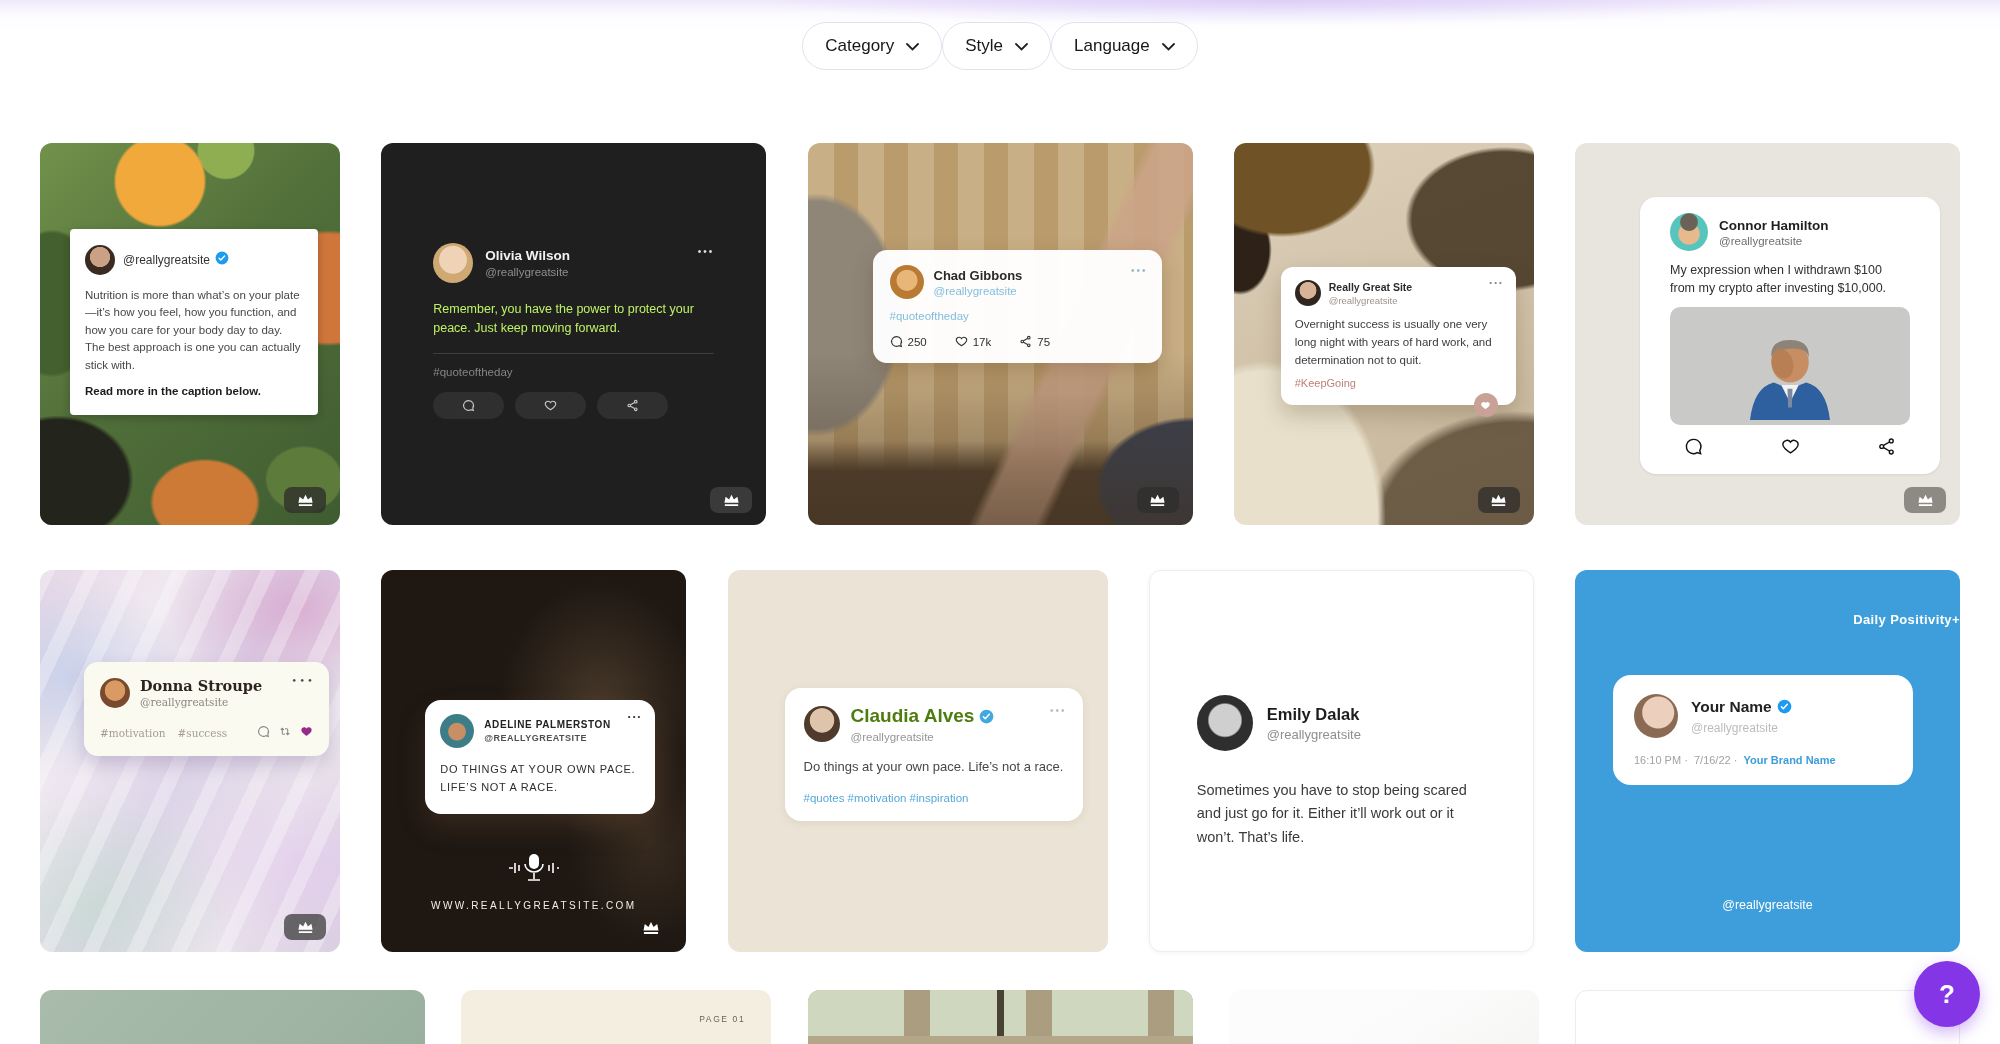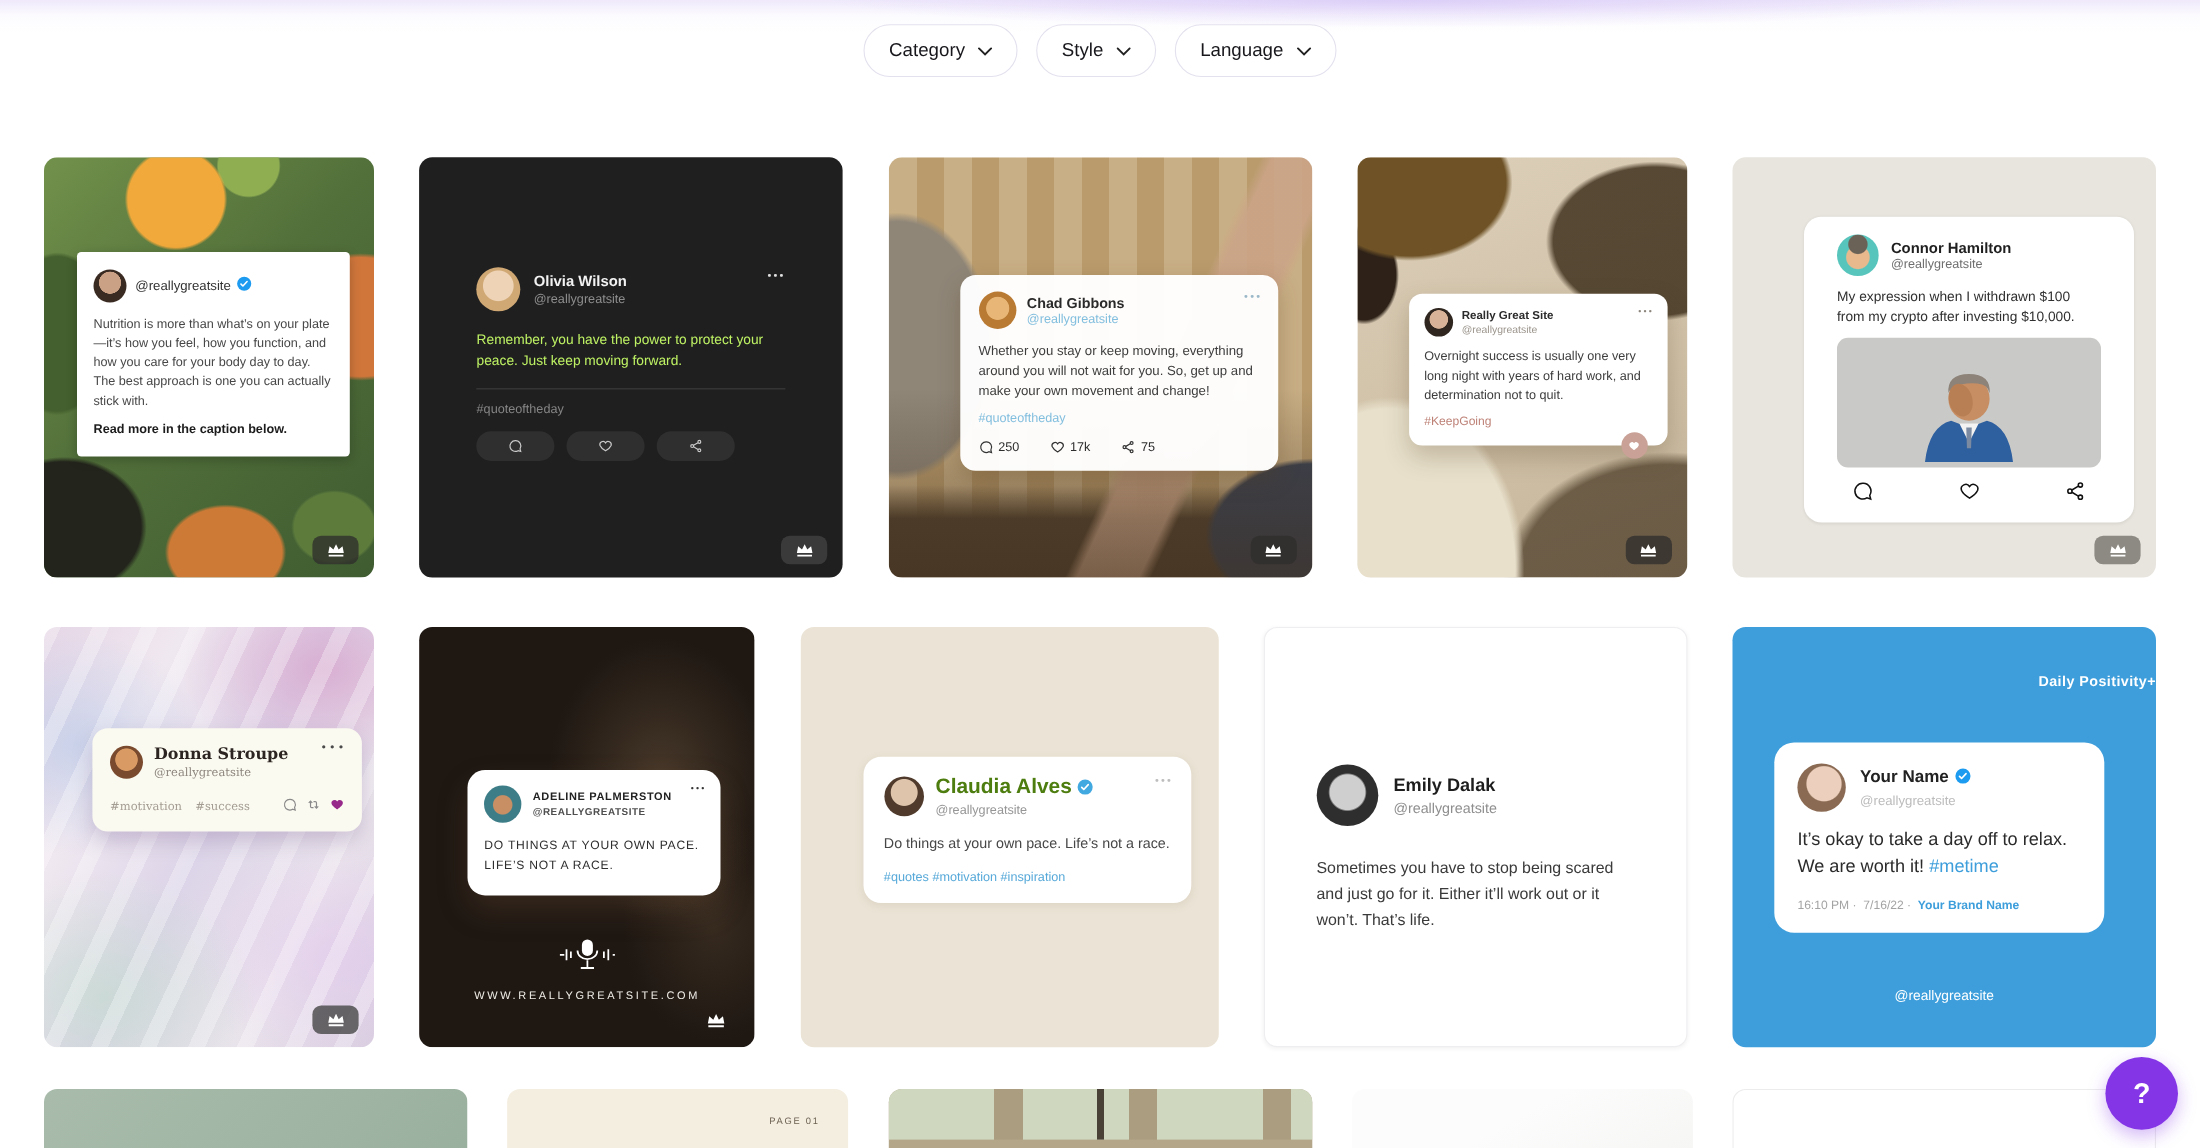--- a/index.html
+++ b/index.html
@@ -3,21 +3,21 @@
 <meta charset="utf-8">
 <style>
   html,body{margin:0;padding:0;}
   body{width:2000px;height:1044px;position:relative;overflow:hidden;background:#fff;
        font-family:"Liberation Sans",sans-serif;-webkit-font-smoothing:antialiased;}
   .top-fade{position:absolute;top:0;left:0;width:100%;height:30px;pointer-events:none;
     background:
       radial-gradient(700px 34px at 64% 0%, rgba(205,185,245,.55), rgba(205,185,245,0) 75%),
       linear-gradient(180deg, rgba(225,214,248,.55) 0%, rgba(242,238,252,.28) 45%, rgba(255,255,255,0) 100%);}
   
-  .filters{position:absolute;top:22px;left:0;right:0;display:flex;justify-content:center;gap:17px;}
+  .filters{position:absolute;top:22px;left:0;right:0;display:flex;justify-content:center;gap:0;}
   .pill{display:flex;align-items:center;gap:12px;background:#fff;border:1.5px solid #e4e1ee;
         border-radius:26px;padding:0 22px;height:46px;font-size:17px;color:#17171c;cursor:pointer;}
   
   .grid{position:absolute;top:143px;left:40px;width:1920px;}
   .row{display:flex;justify-content:space-between;}
   .row-2{margin-top:45px;}
   .row-3{margin-top:38px;}
   .card{position:relative;height:382px;border-radius:12px;overflow:visible;flex:none;cursor:pointer;}
   .clip{position:absolute;inset:0;border-radius:12px;overflow:hidden;}
   .w300{width:300px}.w305{width:305px}.w310{width:310px}.w380{width:380px}.w385{width:385px}
@@ -289,21 +289,20 @@
       <div class="clip bg-cafe">
         <div class="tweet3">
           <span class="dots">•••</span>
           <div class="hrow">
             <div class="avatar av3"></div>
             <div>
               <div class="nm">Chad Gibbons</div>
               <div class="hd">@reallygreatsite</div>
             </div>
           </div>
-          <div class="qt">Whether you stay or keep moving, everything around you will not wait for you. So, get up and make your own movement and change!</div>
           <div class="tag">#quoteoftheday</div>
           <div class="stats">
             <span>
                 <svg width="13" height="13" viewBox="0 0 24 24" fill="none" stroke="#333" stroke-width="2">
                   <path d="M12 3a9 9 0 1 0 4.6 16.7L21 21l-1.1-4.2A9 9 0 0 0 12 3z"></path>
                 </svg>
                 <i style="font-style:normal">250</i>
               </span>
             <span>
                 <svg width="13" height="13" viewBox="0 0 24 24" fill="none" stroke="#333" stroke-width="2">
@@ -511,21 +510,20 @@
           <div class="hrow">
             <div class="avatar av10"></div>
             <div>
               <div class="nm"><span>Your Name</span><span class="vbadge"><svg width="15" height="15" viewBox="0 0 24 24">
                       <circle cx="12" cy="12" r="11" fill="#1d9bf0"></circle>
                       <path d="M7 12.5l3 3 6.5-7" stroke="#fff" stroke-width="2.4" fill="none" stroke-linecap="round" stroke-linejoin="round"></path>
                     </svg></span></div>
               <div class="hd">@reallygreatsite</div>
             </div>
           </div>
-          <div class="qt"><span>It’s okay to take a day off to relax. We are worth it! </span><span class="mt">#metime</span></div>
           <div class="ft">
             <span>16:10 PM</span>&nbsp;<span>·</span>&nbsp;
             <span>7/16/22</span>&nbsp;<span>·</span>&nbsp;
             <span class="bn">Your Brand Name</span>
           </div>
         </div>
         <div class="h10">@reallygreatsite</div>
       </div>
     </div>
   </div>

